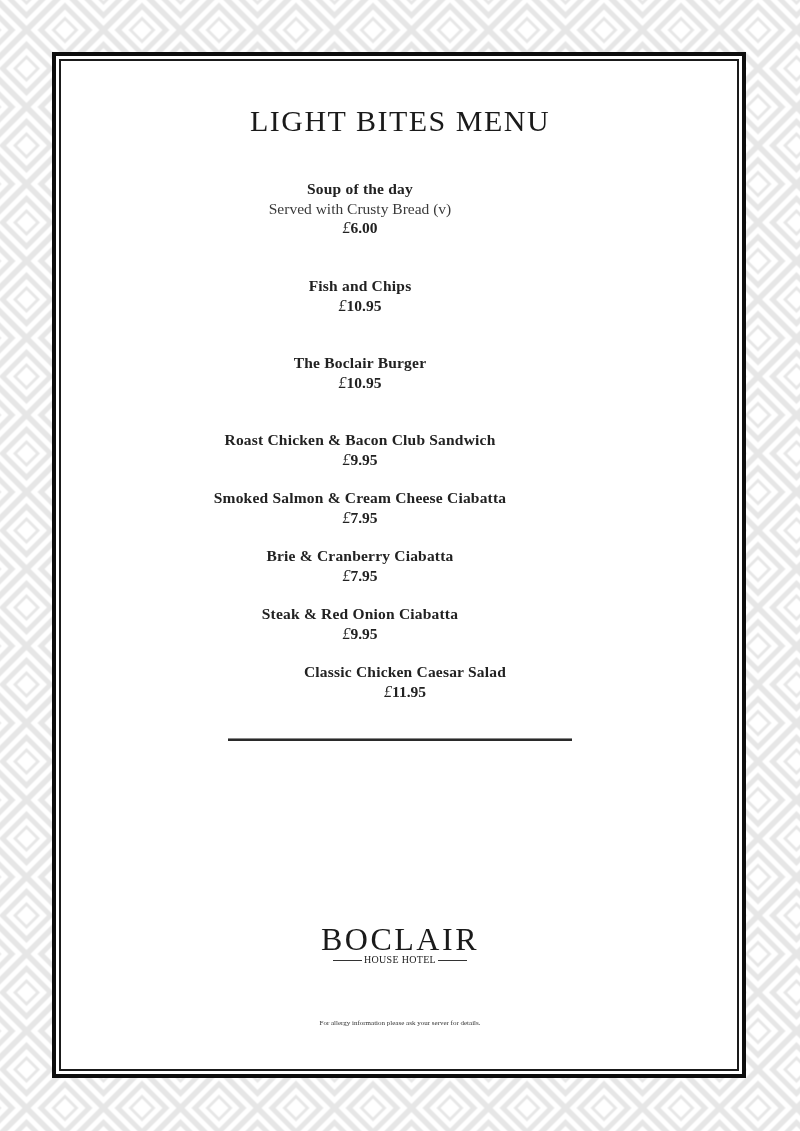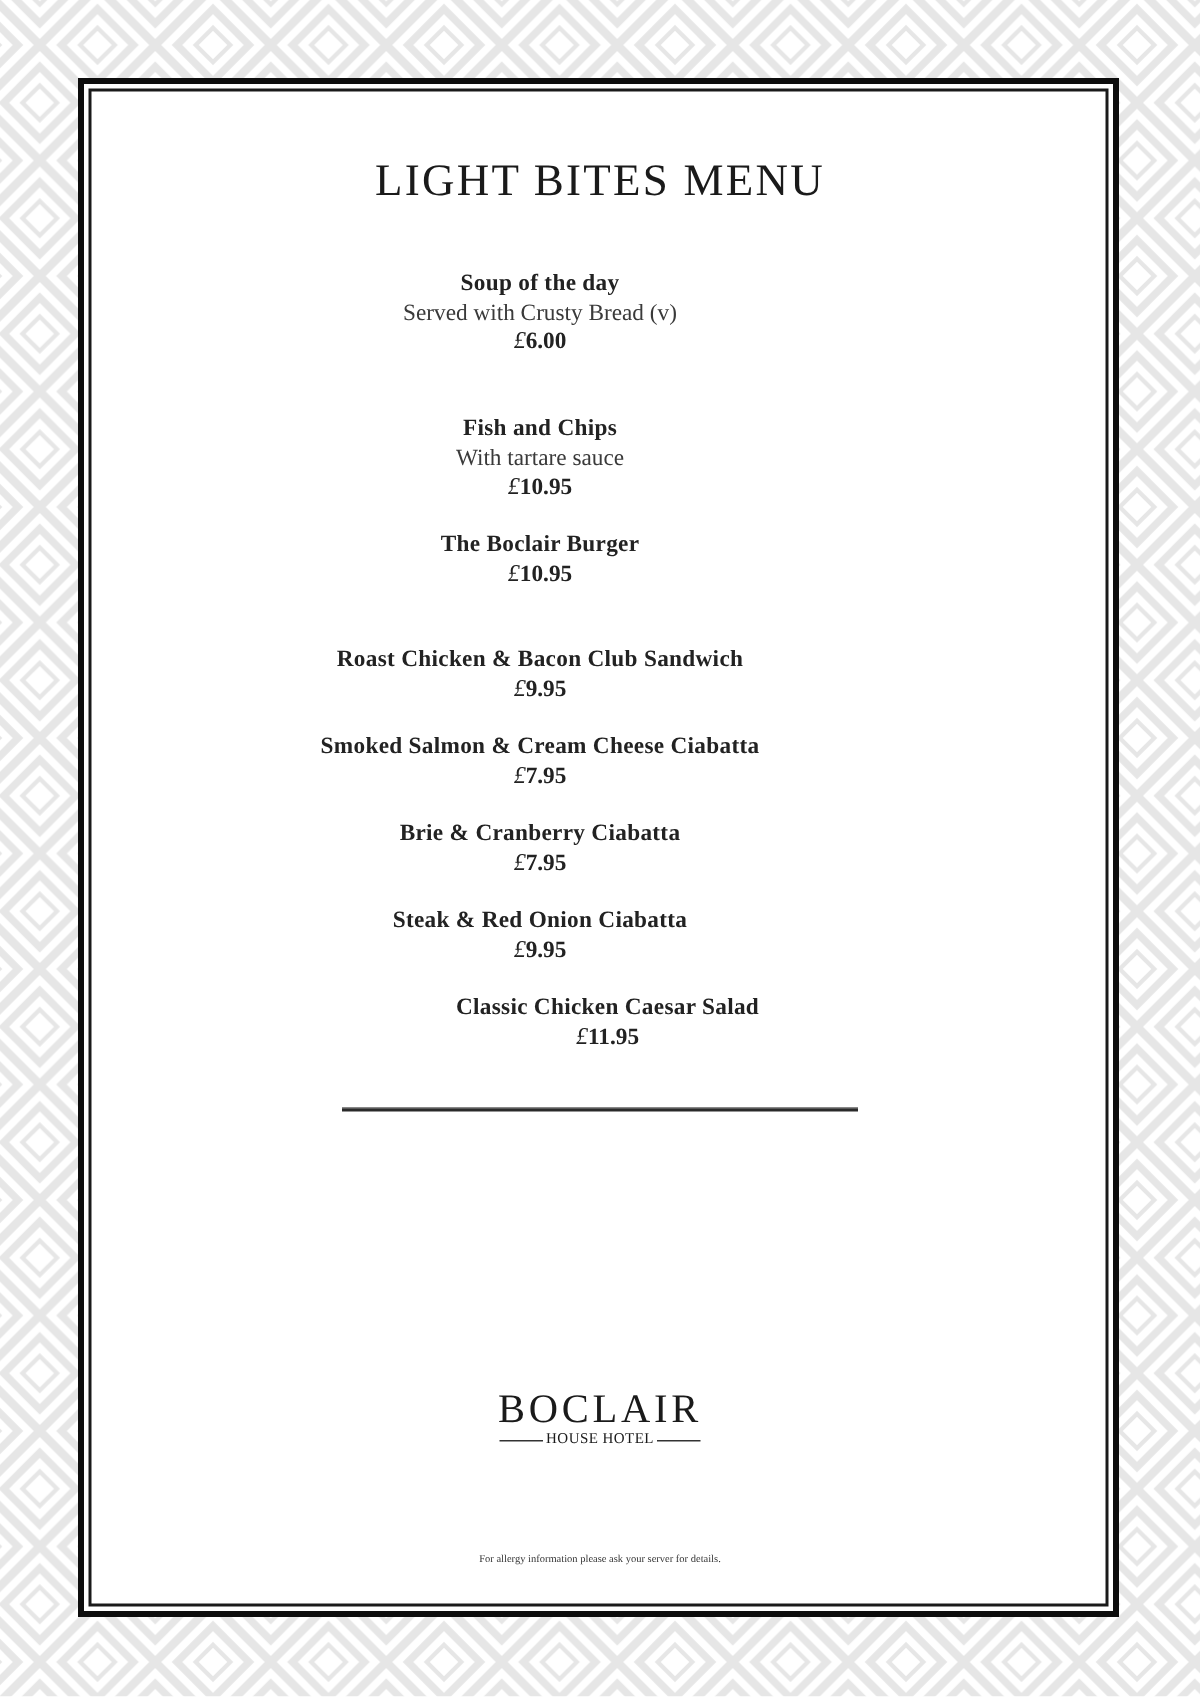--- a/index.html
+++ b/index.html
@@ -88,21 +88,21 @@
       box-sizing: border-box;
     }
     .logo {
       position: absolute;
       top: 924px;
       left: 0; width: 800px;
       text-align: center;
     }
     .logo .brand {
       display: block;
-      font-size: 27px;
+      font-size: 32px;
       letter-spacing: 2.5px;
       line-height: 30px;
       color: #1a1a1a;
     }
     .logo .sub-row {
       display: flex;
       justify-content: center;
       align-items: center;
       margin-top: 0px;
     }
@@ -118,21 +118,20 @@
       color: #1a1a1a;
       line-height: 12px;
     }
     .footer-note {
       position: absolute;
       top: 1019px;
       left: 0; width: 800px;
       text-align: center;
       font-size: 7px;
       color: #333333;
-      margin-top: 16px;
     }
   </style>
 </head>
 <body>
 
 <svg class="bg-pattern" xmlns="http://www.w3.org/2000/svg" width="800" height="1131">
   <defs>
     <pattern id="diam" x="26.5" y="-8.5" width="77" height="77" patternUnits="userSpaceOnUse">
       <rect x="0" y="0" width="77" height="77" fill="#e6e6e6"></rect>
 
@@ -186,21 +185,20 @@
   <h1 class="title">LIGHT BITES MENU</h1>
 
   <div class="item" style="top:179px;">
     <span class="name">Soup of the day</span>
     <span class="desc">Served with Crusty Bread (v)</span>
     <span class="price"><span class="cur">£</span><span>6.00</span></span>
   </div>
 
   <div class="item" style="top:276px;">
     <span class="name">Fish and Chips</span>
-    <span class="desc">With tartare sauce</span>
     <span class="price"><span class="cur">£</span><span>10.95</span></span>
   </div>
 
   <div class="item" style="top:353px;">
     <span class="name">The Boclair Burger</span>
     <span class="price"><span class="cur">£</span><span>10.95</span></span>
   </div>
 
   <div class="item" style="top:430px;">
     <span class="name">Roast Chicken &amp; Bacon Club Sandwich</span>

